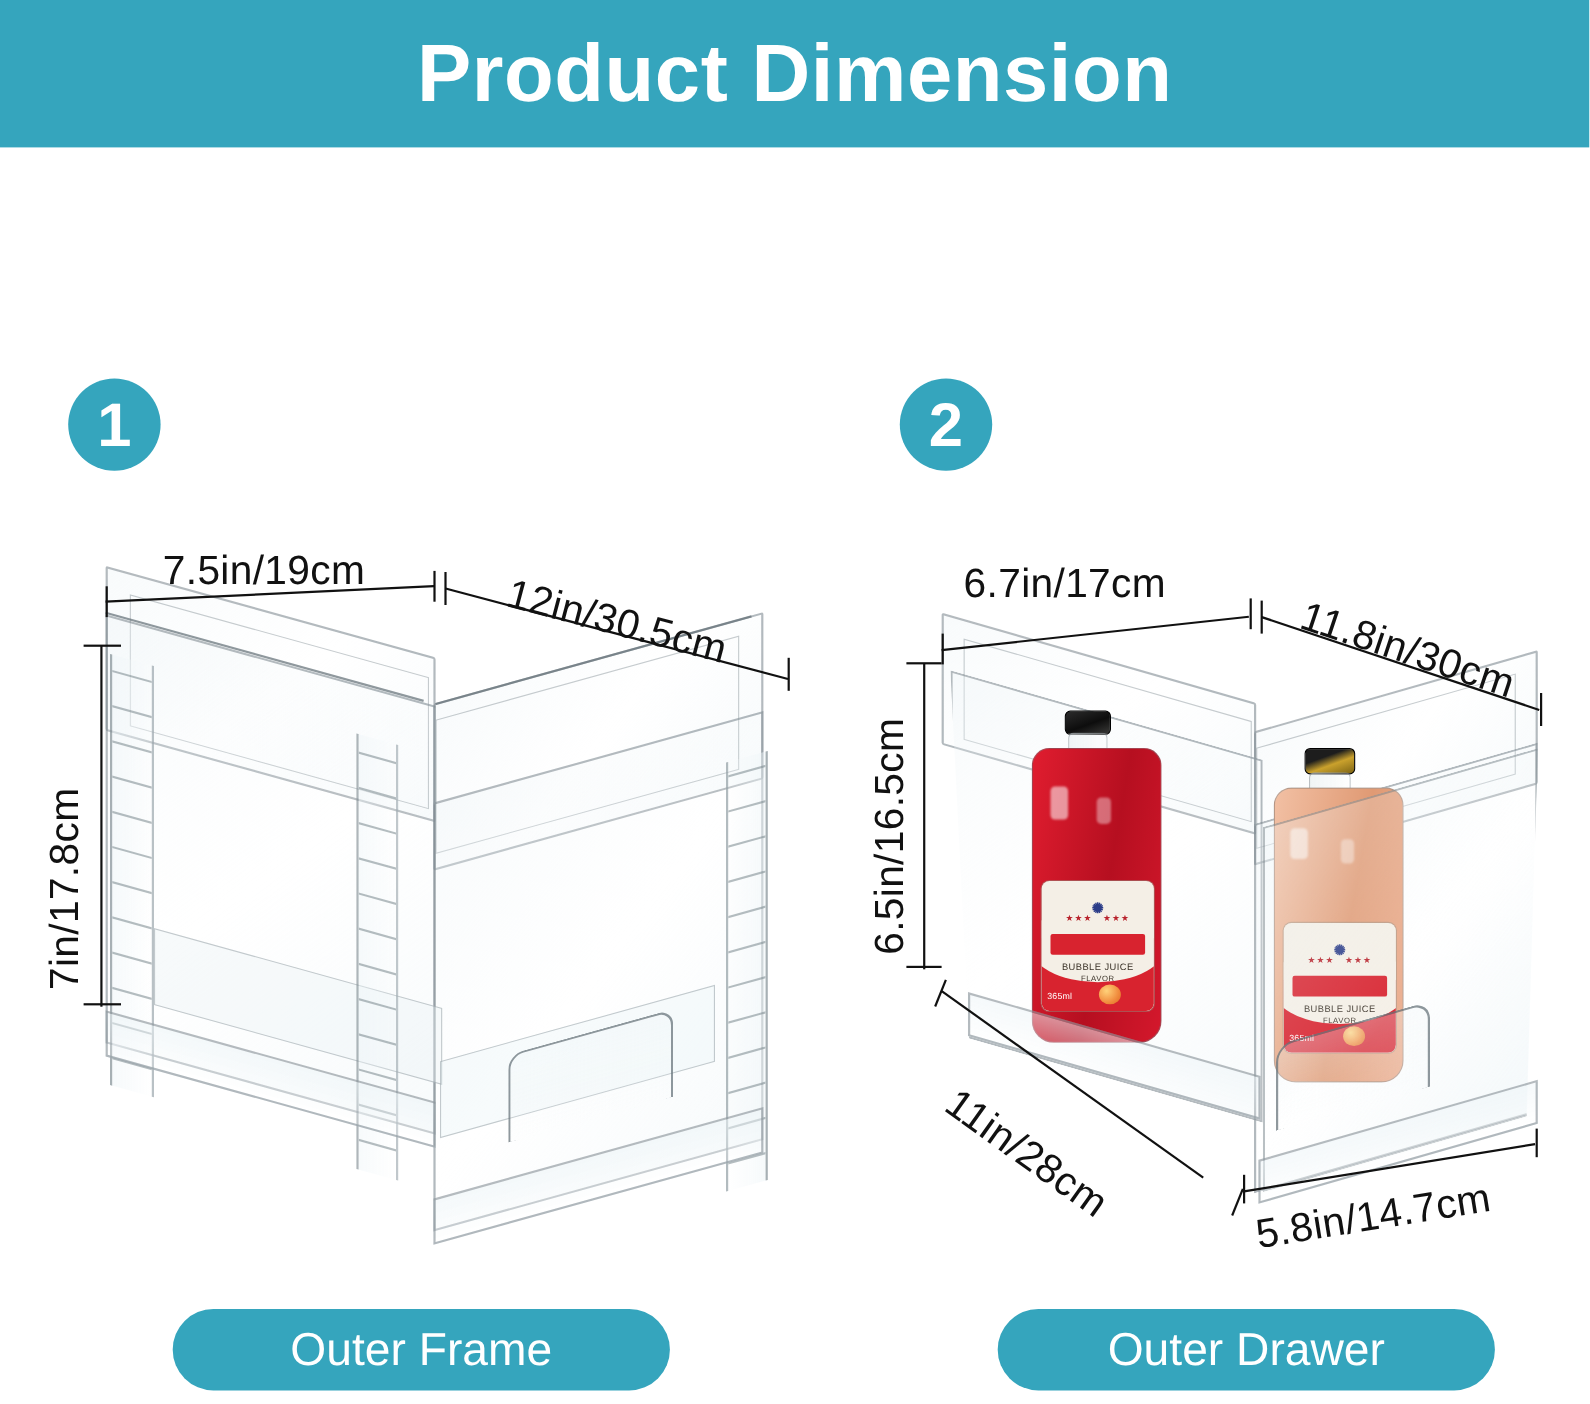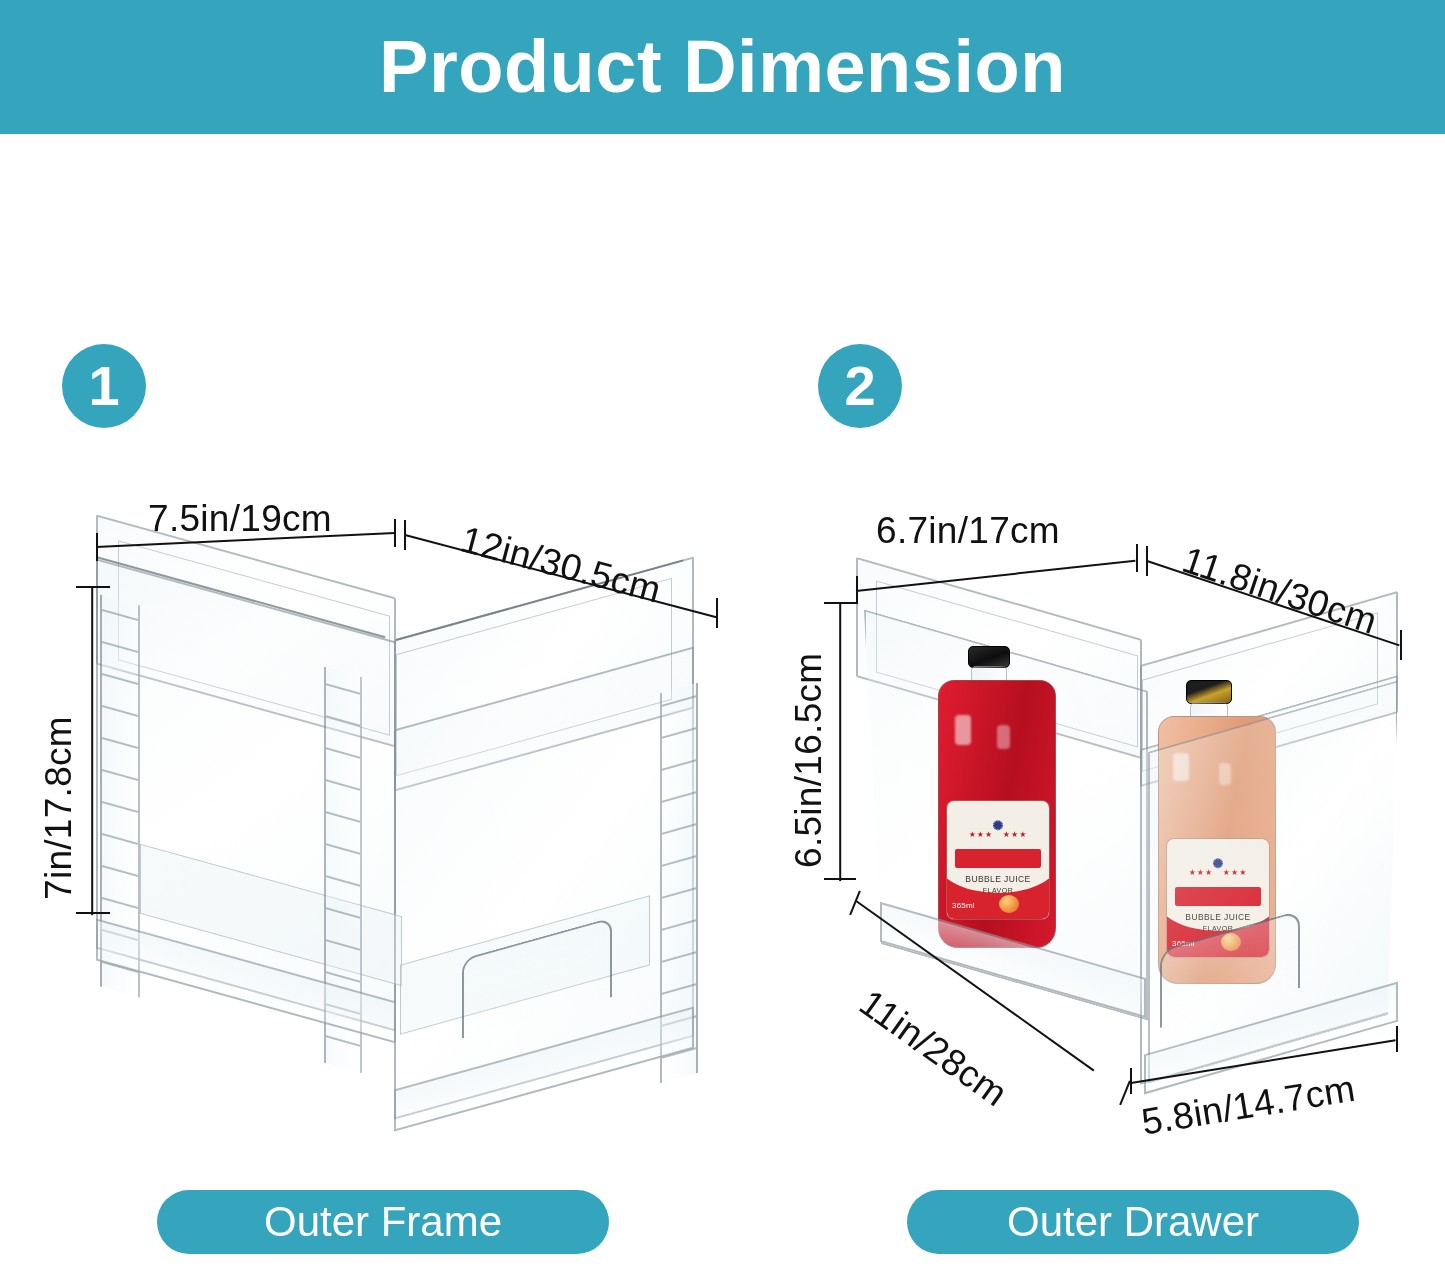--- a/index.html
+++ b/index.html
@@ -26,21 +26,21 @@
     position:absolute;width:84px;height:84px;border-radius:50%;
     background:#35a5bd;color:#fff;
     display:flex;align-items:center;justify-content:center;
     font-size:56px;font-weight:bold;line-height:1;
   }
   #badge-1{left:62px;top:344px;}
   #badge-2{left:818px;top:344px;}
 
   
   .pill{
-    position:absolute;height:64px;border-radius:37px;background:#35a5bd;
+    position:absolute;height:74px;border-radius:37px;background:#35a5bd;
     display:flex;align-items:center;justify-content:center;
     color:#fff;font-size:42px;line-height:1;white-space:nowrap;
     padding:0 52px;box-sizing:border-box;
   }
   #pill-1{left:157px;top:1190px;min-width:452px;}
   #pill-2{left:907px;top:1190px;min-width:452px;}
 
   
   .dim{
     position:absolute;color:#111;font-size:37px;white-space:nowrap;

